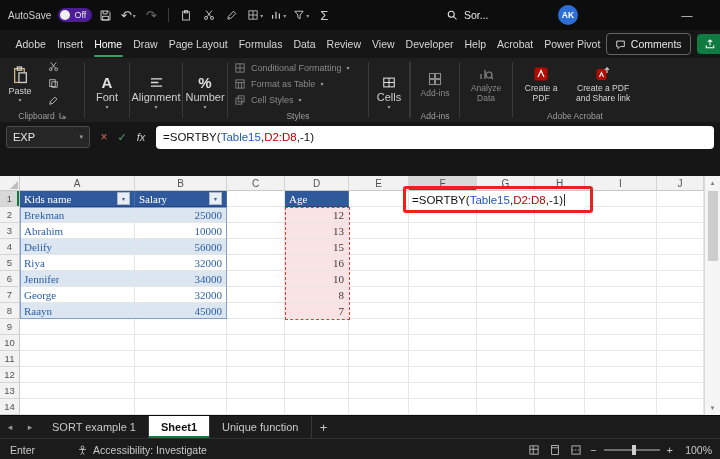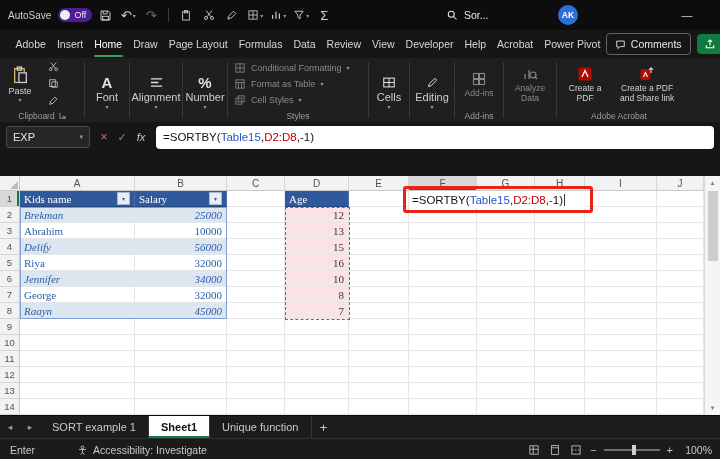--- a/index.html
+++ b/index.html
@@ -76,21 +76,21 @@
   .active-rh{background:#d8d8d8;box-shadow:inset -2px 0 0 #107c41;}
   .cell{background:#fff;border-right:1px solid #e6e6e6;border-bottom:1px solid #e6e6e6;box-sizing:border-box;
         display:flex;align-items:center;padding:0 4px;font-size:11px;overflow:hidden;white-space:nowrap;cursor:cell;}
   .cell span{overflow:hidden;}
   .thdr{background:#30599b;border-right:1px solid #4a6da8;border-bottom:1px solid #24477e;color:#fff;
         font-family:"Liberation Serif","DejaVu Serif",serif;justify-content:space-between;}
   .filter-btn{flex:0 0 auto;width:11px;height:11px;background:#e9edf4;border:1px solid #a9b6cc;color:#3c5a8c;font-size:6px;
               display:flex;align-items:center;justify-content:center;margin-left:3px;cursor:pointer;}
   .tname,.tsal{font-family:"Liberation Serif","DejaVu Serif",serif;color:#2b5da8;}
   .tsal{justify-content:flex-end;}
-  .band{background:#dce6f1;font-style:italic;}
+  .band{background:#dce6f1;}
   .age{background:#fae3e4;justify-content:flex-end;color:#3a3a3a;font-family:"Liberation Serif","DejaVu Serif",serif;}
   .table-outline{position:absolute;left:20px;top:31px;width:207px;height:112px;border:1px solid rgba(46,98,196,0.55);box-sizing:border-box;pointer-events:none;z-index:1;}
   .range-outline{position:absolute;left:285px;top:31px;width:65px;height:113px;border:1.5px dashed #e03c32;box-sizing:border-box;pointer-events:none;z-index:2;}
   .formula-cell{position:absolute;left:409px;top:15px;width:177px;height:17px;background:#ffffff;display:flex;align-items:center;
                 padding-left:3px;font-size:11.5px;white-space:nowrap;z-index:3;box-sizing:border-box;cursor:text;}
   .caret{width:1px;height:12px;background:#333;margin-left:1px;}
   .annotation-box{position:absolute;left:403px;top:10px;width:190px;height:27px;border:3px solid #e8231a;border-radius:3px;z-index:4;pointer-events:none;box-sizing:border-box;}
   .vscroll{width:16px;background:#f5f5f5;border-left:1px solid #d9d9d9;display:flex;flex-direction:column;align-items:center;box-sizing:border-box;}
   .vs-btn{height:14px;width:100%;display:flex;align-items:center;justify-content:center;color:#7a7a7a;font-size:7px;cursor:pointer;}
   .vs-thumb{width:10px;height:70px;background:#cdcdcd;margin-top:1px;cursor:grab;}
@@ -329,29 +329,20 @@
           <svg width="14" height="13" viewBox="0 0 16 14" fill="none" stroke="#e0e0e0" stroke-width="1.2">
             <rect x="2" y="2" width="12" height="10"></rect>
             <path d="M2 7h12M8 2v10"></path>
           </svg>
         </span>
       <span class="cg-label">Cells</span>
       <span class="chev">▾</span>
     </div>
     <div class="rsep"></div>
 
-    <div class="collapsed" style="width:44px;">
-      <span class="big-glyph">
-          <svg width="13" height="13" viewBox="0 0 16 16" fill="none" stroke="#e0e0e0" stroke-width="1.2">
-            <path d="M3 13l1.2-3.4L11 2.8l2.2 2.2L6.4 11.8z"></path>
-          </svg>
-        </span>
-      <span class="cg-label">Editing</span>
-      <span class="chev">▾</span>
-    </div>
     <div class="rsep"></div>
 
     <div class="rgroup addins-grp">
       <div class="rg-body" style="justify-content:center;">
         <div class="big-btn dim">
           <svg width="16" height="16" viewBox="0 0 16 16" fill="none" stroke="currentColor" stroke-width="1.1">
               <rect x="2.5" y="2.5" width="5" height="5"></rect>
               <rect x="8.5" y="2.5" width="5" height="5"></rect>
               <rect x="2.5" y="8.5" width="5" height="5"></rect>
               <rect x="8.5" y="8.5" width="5" height="5"></rect>

